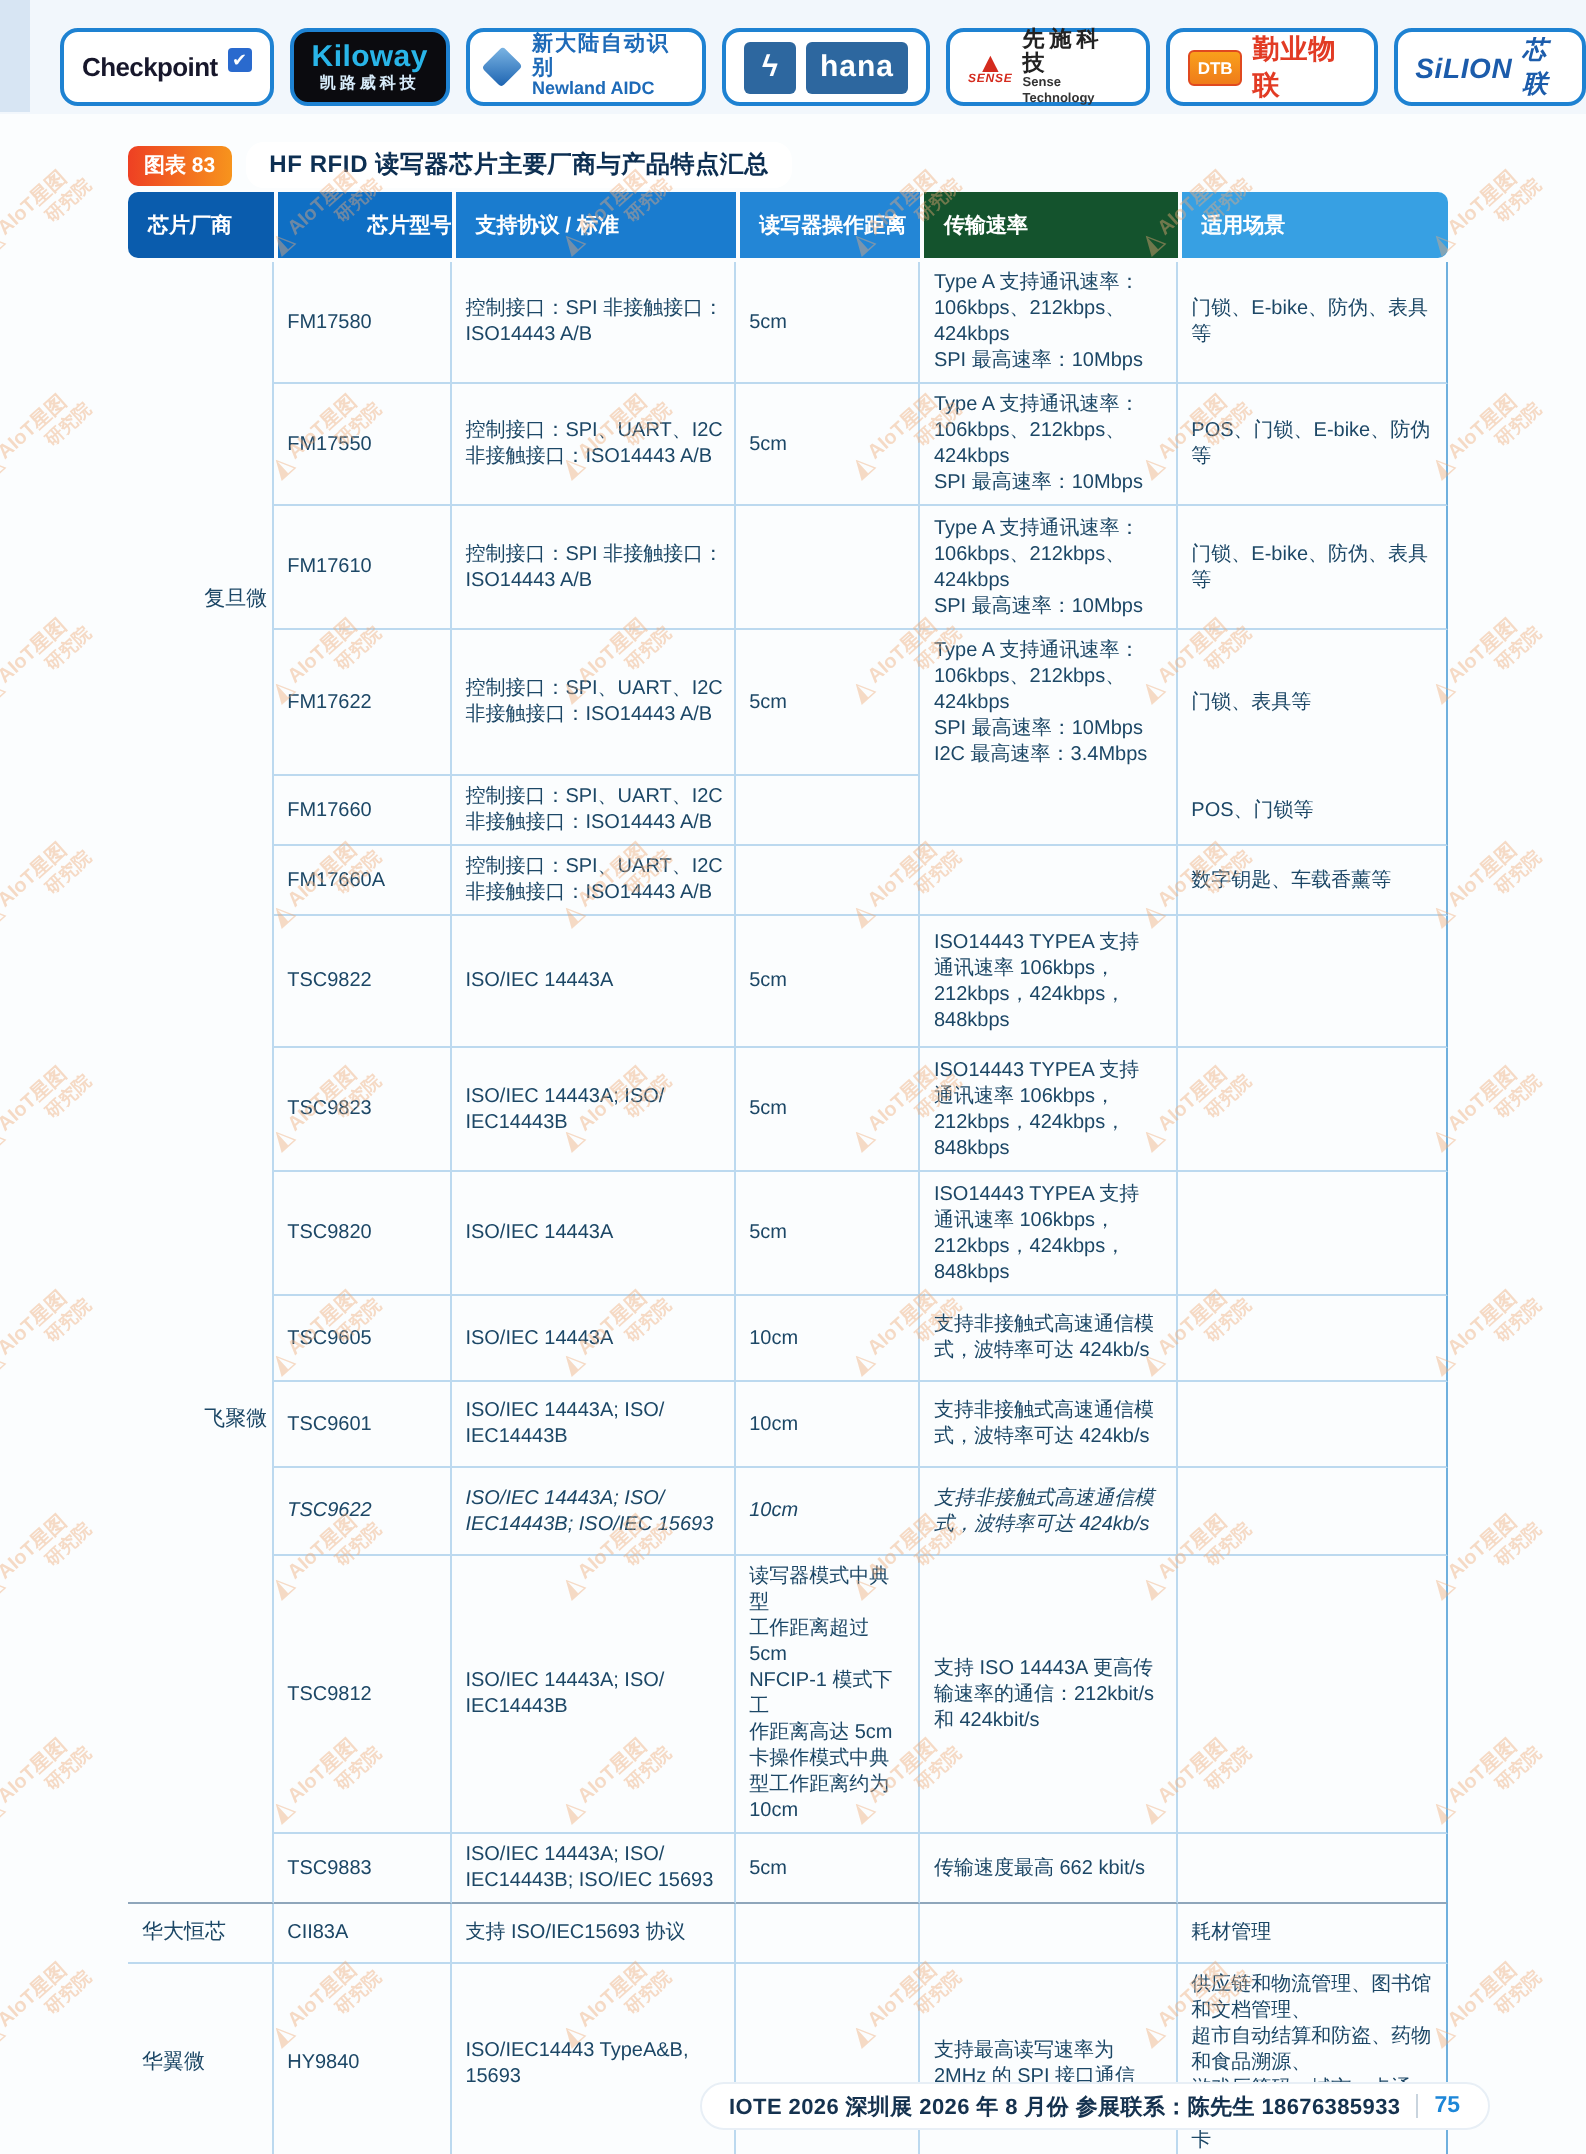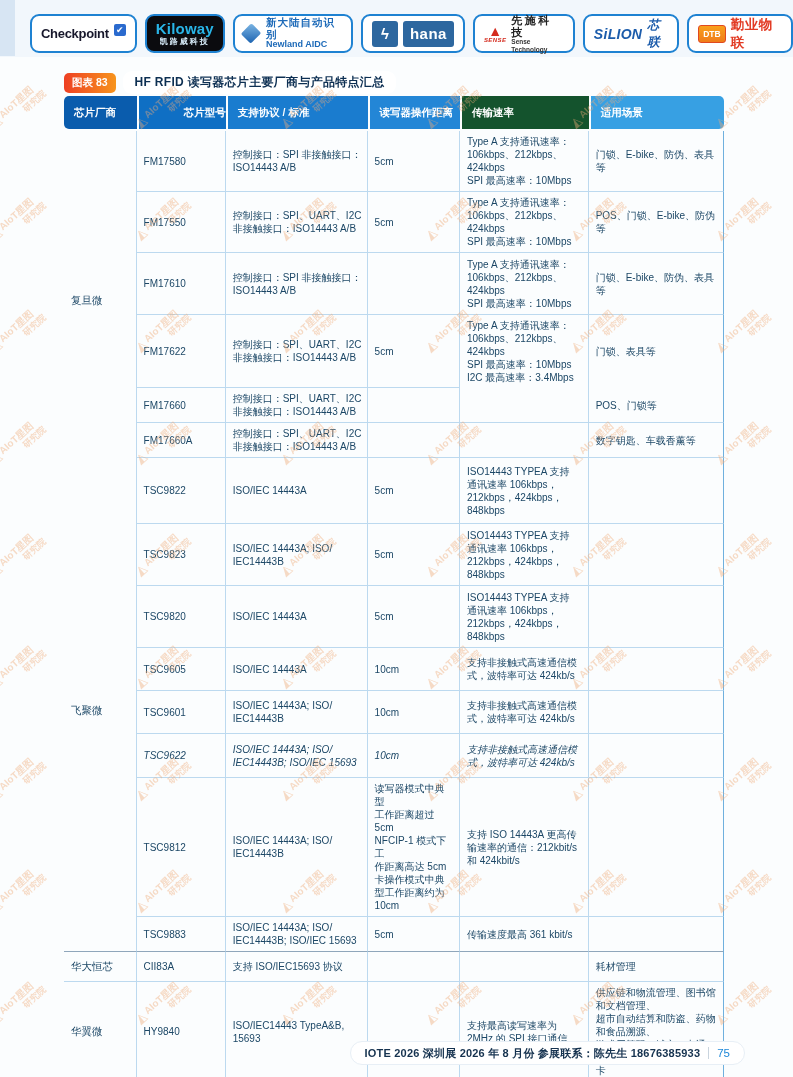--- a/index.html
+++ b/index.html
@@ -75,31 +75,31 @@
   .head-tbl th:last-child{background:#37a0e3;border-radius:0 5px 5px 0;}
   .body-tbl td{border-right:1px solid var(--border);border-bottom:1px solid var(--border);
     font-size:10px;line-height:13px;padding:4px 5px 4px 7px;vertical-align:middle;
     white-space:pre-line;color:var(--txt);}
   .body-tbl td.c-scenario{border-right:1px solid var(--border-outer);}
   .body-tbl td.nb{border-bottom:none;}
   .body-tbl tr.strong-b td{border-bottom:1px solid var(--border-strong);}
   .body-tbl tr:last-child td{border-bottom:2px solid #93a2ae;}
   td.mfr{position:relative;border-bottom:1px solid var(--border-strong) !important;}
   td.mfr .mfr-label{position:absolute;left:7px;right:2px;transform:translateY(-50%);
-    font-size:10.5px;color:var(--txt);}
+    font-size:10.5px;color:var(--txt);text-align:right;}
   td.mfr-single{font-size:10.5px;}
 
   
   .footer{position:absolute;top:1041px;left:0;width:793px;display:flex;justify-content:flex-end;
     padding-right:48px;z-index:2;}
   .footer-pill{background:#fff;border:1px solid #e8eff6;border-radius:12px;height:24px;
     display:flex;align-items:center;gap:8px;padding:0 14px;}
   .footer-text{font-size:11px;font-weight:bold;color:#15324f;letter-spacing:.2px;}
   .footer-sep{width:1px;height:12px;background:#c9d4de;}
-  .footer-page{font-size:11.5px;font-weight:normal;color:#1d87d8;}
+  .footer-page{font-size:11.5px;font-weight:bold;color:#1d87d8;}
 </style>
 </head>
 <body>
 
 <div class="top-band"></div>
 <div class="top-chip"></div>
 
 <div id="wm-layer">
     <div class="wm" style="left: -20px; top: 78px;"><span class="wm-mark">◭</span><span class="wm-t1">AIoT星图</span><span class="wm-t2">研究院</span></div>
     <div class="wm" style="left: 125px; top: 78px;"><span class="wm-mark">◭</span><span class="wm-t1">AIoT星图</span><span class="wm-t2">研究院</span></div>
@@ -183,26 +183,26 @@
     <div class="sn-mark">
       <div class="sn-tri">▲</div>
       <div class="sn-sense">SENSE</div>
     </div>
     <div class="sn-wrap">
       <div class="sn-cn">先施科技</div>
       <div class="sn-en">Sense Technology</div>
     </div>
   </div>
   <div class="logo-box">
+    <span class="dtb-mark">DTB</span>
+    <span class="dtb-cn">勤业物联</span>
+  </div>
+  <div class="logo-box">
     <span class="si-en">SiLION</span>
     <span class="si-cn">芯联</span>
-  </div>
-  <div class="logo-box">
-    <span class="dtb-mark">DTB</span>
-    <span class="dtb-cn">勤业物联</span>
   </div>
 </div>
 
 <div class="fig-row">
   <span class="fig-badge">图表 83</span>
   <span class="fig-title">HF RFID 读写器芯片主要厂商与产品特点汇总</span>
 </div>
 
 <div class="tbl-wrap">
   <table class="head-tbl">
@@ -368,21 +368,21 @@
           <td class="c-rate">支持 ISO 14443A 更高传
 输速率的通信：212kbit/s
 和 424kbit/s</td>
           <td class="c-scenario"></td>
         </tr>
         <tr class="strong-b" style="height: 32px;">
           <td class="c-model">TSC9883</td>
           <td class="c-protocol">ISO/IEC 14443A; ISO/
 IEC14443B; ISO/IEC 15693</td>
           <td class="c-distance">5cm</td>
-          <td class="c-rate">传输速度最高 361 kbit/s</td>
+          <td class="c-rate">传输速度最高 662 kbit/s</td>
           <td class="c-scenario"></td>
         </tr>
         <tr style="height: 30px;">
           <td class="mfr-single">华大恒芯</td>
           <td class="c-model">CII83A</td>
           <td class="c-protocol">支持 ISO/IEC15693 协议</td>
           <td class="c-distance"></td>
           <td class="c-rate"></td>
           <td class="c-scenario">耗材管理</td>
         </tr>

